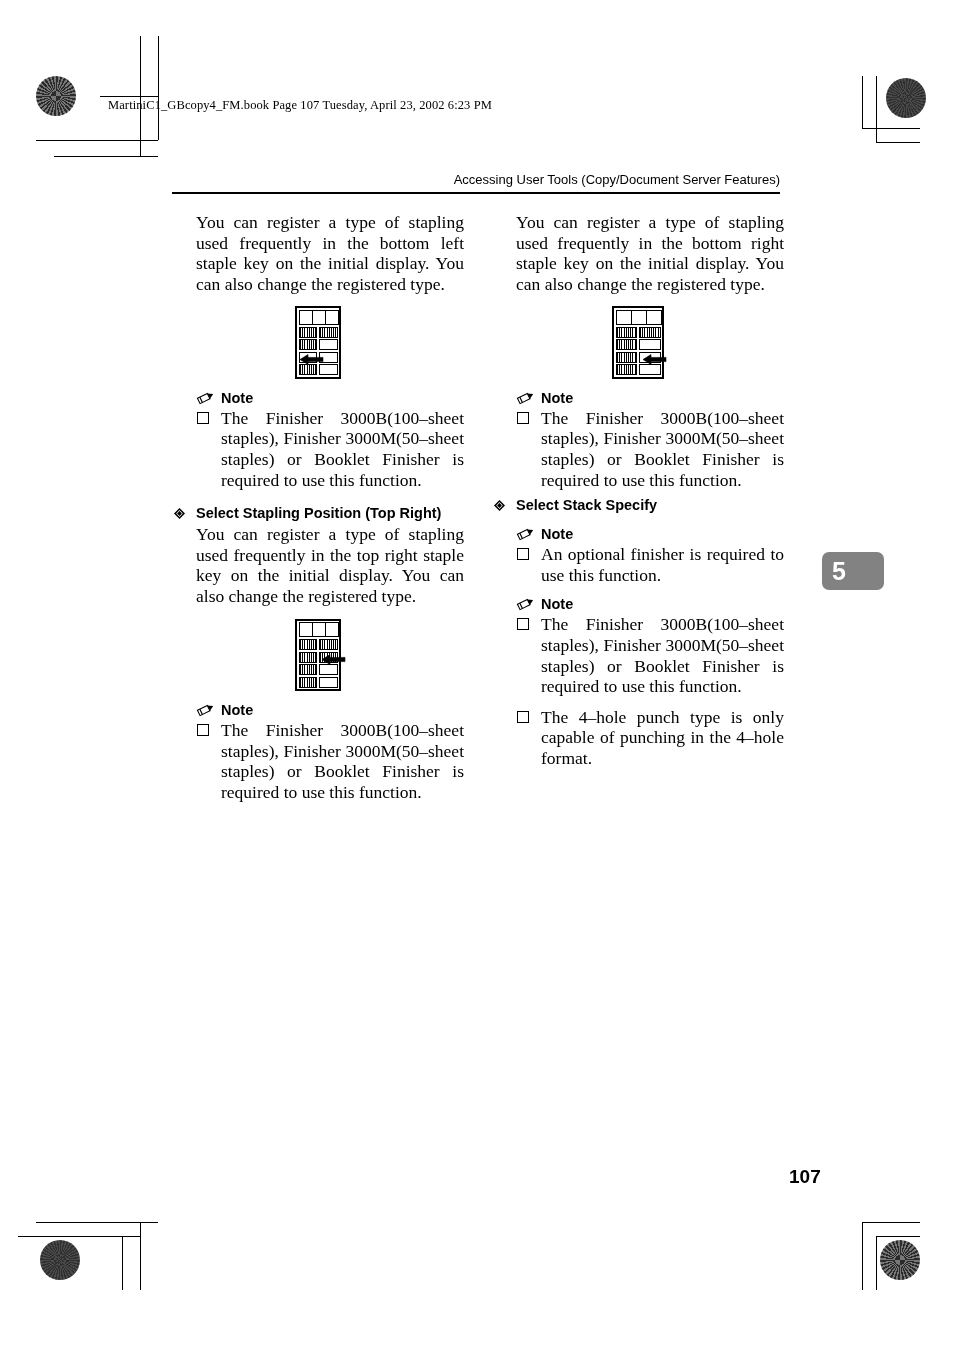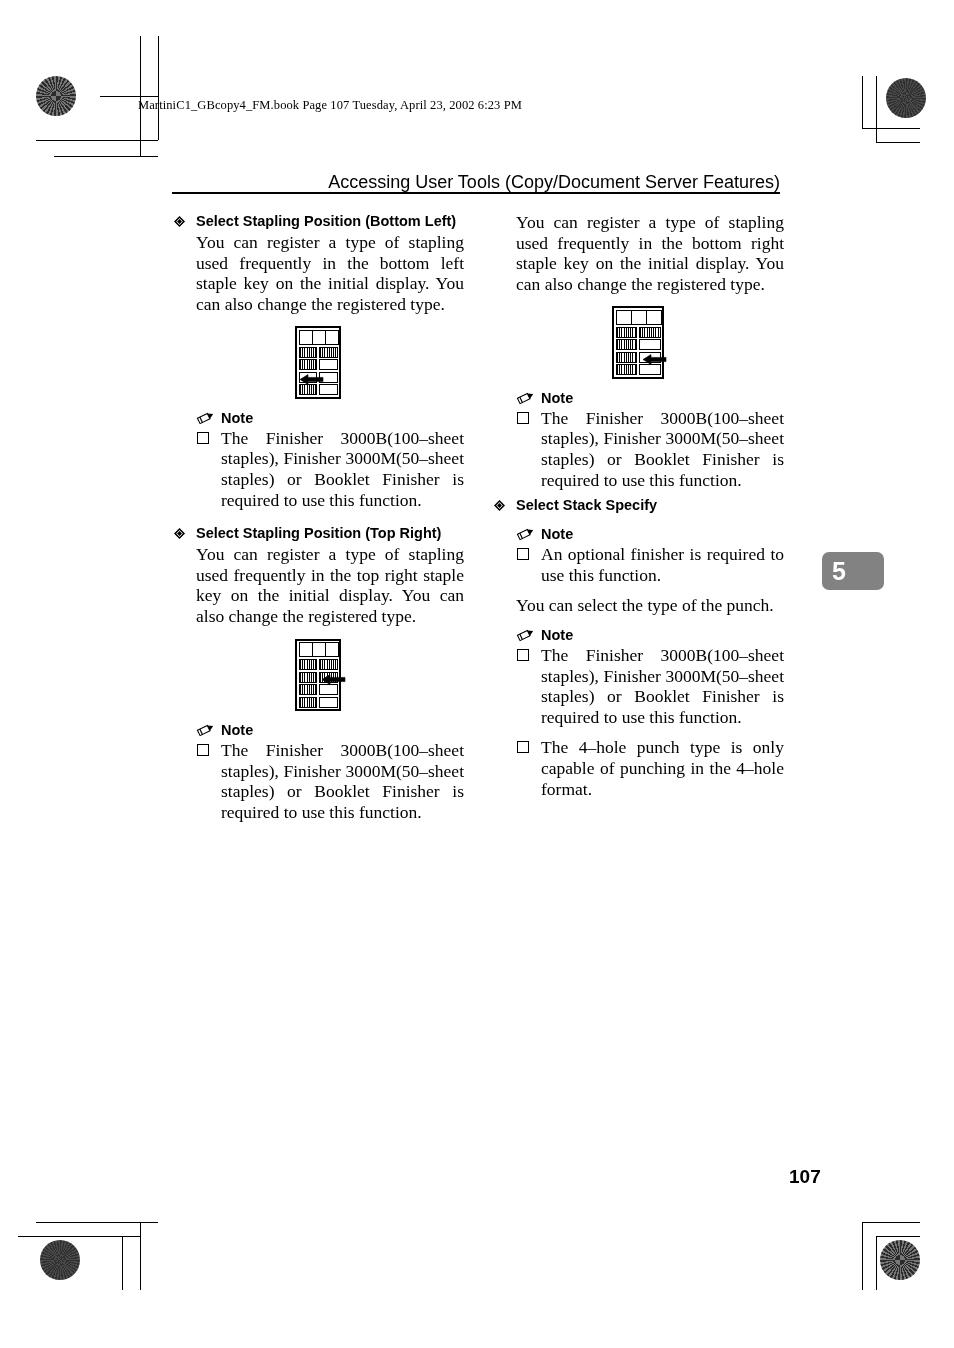--- a/index.html
+++ b/index.html
@@ -36,42 +36,42 @@
 
   
   .content {
     position: absolute;
     left: 0; top: 0;
     width: 954px; height: 1348px;
   }
 
   .file-header {
     position: absolute;
-    left: 138px;
+    left: 108px;
     top: 98px;
     font-family: "Liberation Serif", serif;
     font-size: 12.5px;
     letter-spacing: 0.1px;
     white-space: nowrap;
   }
   .file-header-rule {
     position: absolute;
     left: 100px;
     top: 96px;
     width: 58px;
     height: 1.4px;
     background: #000;
   }
 
   .running-head {
     position: absolute;
     right: 174px;
     top: 172px;
     font-family: "Liberation Sans", sans-serif;
-    font-size: 18px;
+    font-size: 13px;
     white-space: nowrap;
     margin-left: 33px;
   }
   .running-head-rule {
     position: absolute;
     left: 172px;
     top: 192px;
     width: 608px;
     height: 1.6px;
     background: #000;
@@ -336,30 +336,20 @@
   <div class="running-head">Accessing User Tools (Copy/Document Server Features)</div>
   <div class="running-head-rule"></div>
 
   <div class="chapter-tab">5</div>
 
   <div class="page-number">107</div>
 
   <div class="col col-left">
 
     <div class="bullet-block">
-      <div class="bullet-head">
-        <span class="diamond">
-          <svg viewBox="0 0 12 12" width="11" height="11">
-            <path d="M6 0 L12 6 L6 12 L0 6 Z" fill="#000"></path>
-            <path d="M6 2.2 L9.6 6 L6 9.8 L2.4 6 Z" fill="#fff"></path>
-            <path d="M6 3.4 L8.6 6 L6 8.6 L3.4 6 Z" fill="#000"></path>
-          </svg>
-        </span>
-        <span>Select Stapling Position (Bottom Left)</span>
-      </div>
       <div class="body-text">You can register a type of stapling used frequently in the bottom left staple key on the initial display. You can also change the registered type.</div>
 
       <div class="panel-fig">
         <div class="panel">
           <div class="panel-toprow">
             <div class="tcell"></div>
             <div class="tcell"></div>
             <div class="tcell"></div>
           </div>
           <div class="panel-grid">
@@ -537,21 +527,20 @@
           <span>Note</span>
         </div>
         <div class="note-item">
           <span class="sqbullet"></span>
           <span>An optional finisher is required to use this function.</span>
         </div>
       </div>
     </div>
 
     <div class="bullet-block" style="margin-top:10px;">
-      <div class="body-text">You can select the type of the punch.</div>
 
       <div class="note-wrap">
         <div class="note-head">
           <span class="pencil">
             <svg viewBox="0 0 20 15" width="20" height="15">
               <g transform="rotate(-26 10 7.5)">
                 <rect x="2" y="4.4" width="11" height="6" fill="#fff" stroke="#000" stroke-width="1.1"></rect>
                 <rect x="4" y="4.4" width="1.2" height="6" fill="#000"></rect>
                 <path d="M13 4.4 L18 7.4 L13 10.4 Z" fill="#000"></path>
               </g>

